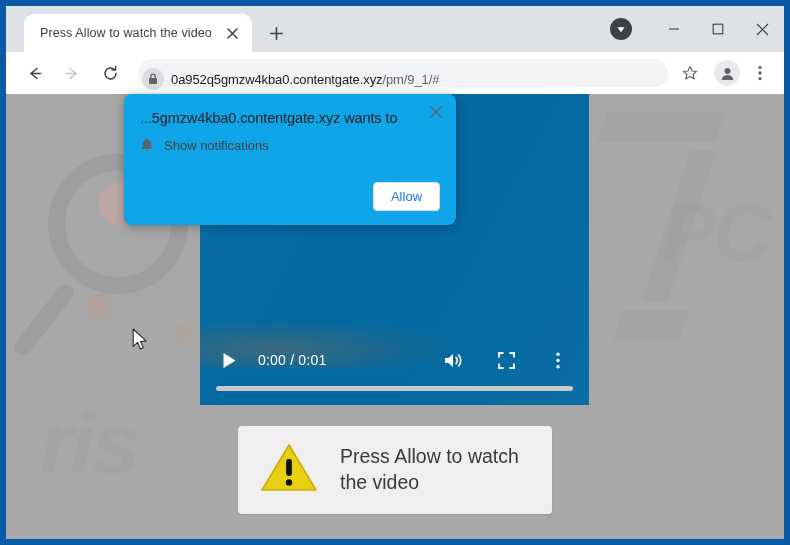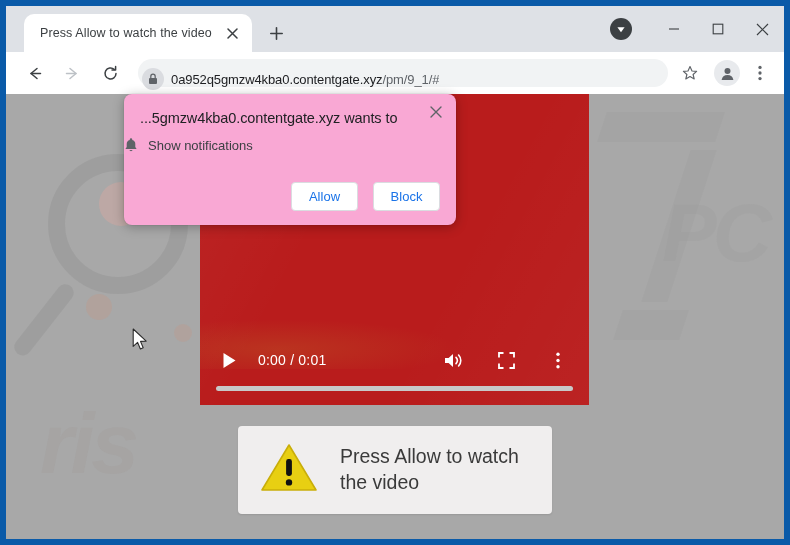--- a/index.html
+++ b/index.html
@@ -221,21 +221,21 @@
     color: rgba(150,150,150,0.18);
     letter-spacing: -4px;
     user-select: none;
   }
 
   
   #video {
     position: absolute;
     left: 194px; top: 0px;
     width: 389px; height: 311px;
-    background: #b91c1c;
+    background: #0369a1;
   }
   #video-sheen {
     position: absolute; left: 0; top: 0; right: 0; bottom: 0;
     background: linear-gradient(118deg, rgba(255,255,255,0.045) 0%, rgba(255,255,255,0) 34%, rgba(255,255,255,0) 62%, rgba(255,255,255,0.03) 100%);
   }
   #video-tint {
     position: absolute;
     left: 0; bottom: 36px; width: 260px; height: 50px;
     background: radial-gradient(ellipse at 30% 60%, rgba(190,105,40,0.30), rgba(0,0,0,0) 70%);
   }
@@ -297,21 +297,21 @@
     color: #3a3a3a;
     line-height: 1.32;
     max-width: 205px;
   }
 
   
   #dialog {
     position: absolute;
     left: 118px; top: 88px;
     width: 332px; height: 131px;
-    background: #f9a8d4;
+    background: #0ea5e9;
     border-radius: 8px;
     box-shadow: 0 2px 12px rgba(0,0,0,0.28), 0 0 0 1px rgba(0,0,0,0.04);
     z-index: 20;
   }
   #dlg-close {
     position: absolute;
     right: 8px; top: 6px;
     width: 24px; height: 24px;
     display: flex; align-items: center; justify-content: center;
     border-radius: 50%;
@@ -321,21 +321,21 @@
     left: 16px; top: 16px;
     right: 38px;
     font-size: 14.5px;
     color: #202124;
     white-space: nowrap;
     overflow: hidden;
     letter-spacing: -0.1px;
   }
   #dlg-perm-row {
     position: absolute;
-    left: 0; top: 44px;
+    left: 16px; top: 44px;
     display: flex;
     align-items: center;
   }
   #dlg-perm-label {
     font-size: 13px;
     color: #3c4043;
     margin-left: 24px;
   }
   #dlg-buttons {
     position: absolute;
@@ -565,16 +565,15 @@
         <svg width="14" height="16" viewBox="0 0 14 16" aria-hidden="true">
           <path d="M7 1.2 A1.25 1.25 0 0 1 8.25 2.45 V3 A4.2 4.2 0 0 1 11.3 7 V10 L12.6 12 H1.4 L2.7 10 V7 A4.2 4.2 0 0 1 5.75 3 V2.45 A1.25 1.25 0 0 1 7 1.2 Z" fill="#5f6368"></path>
           <path d="M5.4 13.1 A1.7 1.7 0 0 0 8.6 13.1 Z" fill="#5f6368"></path>
         </svg>
       </span>
       <span id="dlg-perm-label">Show notifications</span>
     </div>
 
     <div id="dlg-buttons">
       <button class="dlg-btn">Allow</button>
-      <button class="dlg-btn">Block</button>
     </div>
   </div>
 </div>
 
 </body></html>

